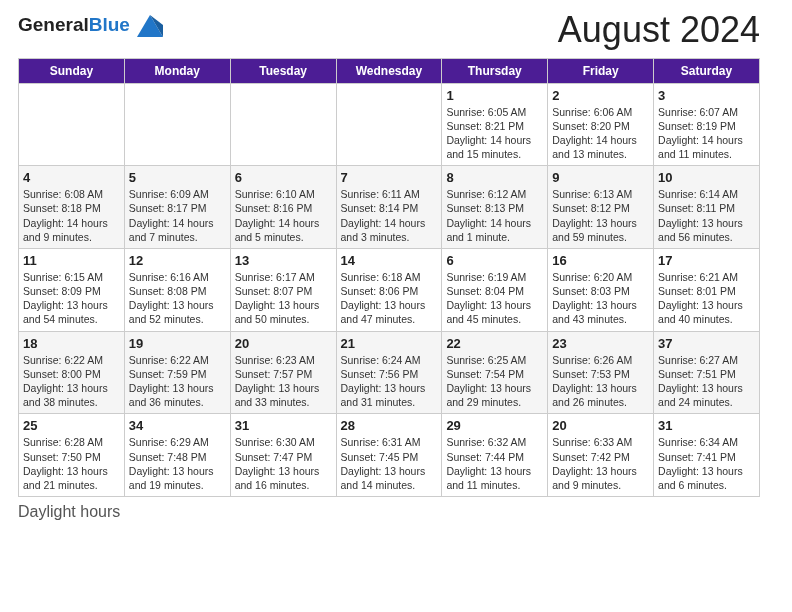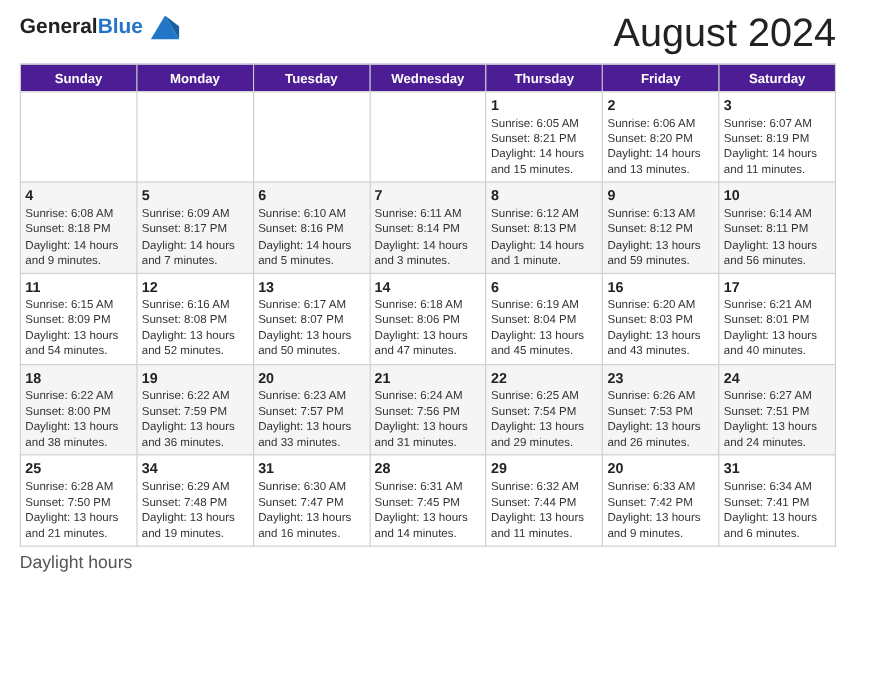--- a/index.html
+++ b/index.html
@@ -221,21 +221,21 @@
           </td>
           <td>
             <span class="day-number">22</span>
             <div class="day-info">Sunrise: 6:25 AM<br>Sunset: 7:54 PM<br>Daylight: 13 hours<br>and 29 minutes.</div>
           </td>
           <td>
             <span class="day-number">23</span>
             <div class="day-info">Sunrise: 6:26 AM<br>Sunset: 7:53 PM<br>Daylight: 13 hours<br>and 26 minutes.</div>
           </td>
           <td>
-            <span class="day-number">24</span>
+            <span class="day-number">37</span>
             <div class="day-info">Sunrise: 6:27 AM<br>Sunset: 7:51 PM<br>Daylight: 13 hours<br>and 24 minutes.</div>
           </td>
         </tr>
         <tr>
           <td>
             <span class="day-number">25</span>
             <div class="day-info">Sunrise: 6:28 AM<br>Sunset: 7:50 PM<br>Daylight: 13 hours<br>and 21 minutes.</div>
           </td>
           <td>
             <span class="day-number">34</span>

